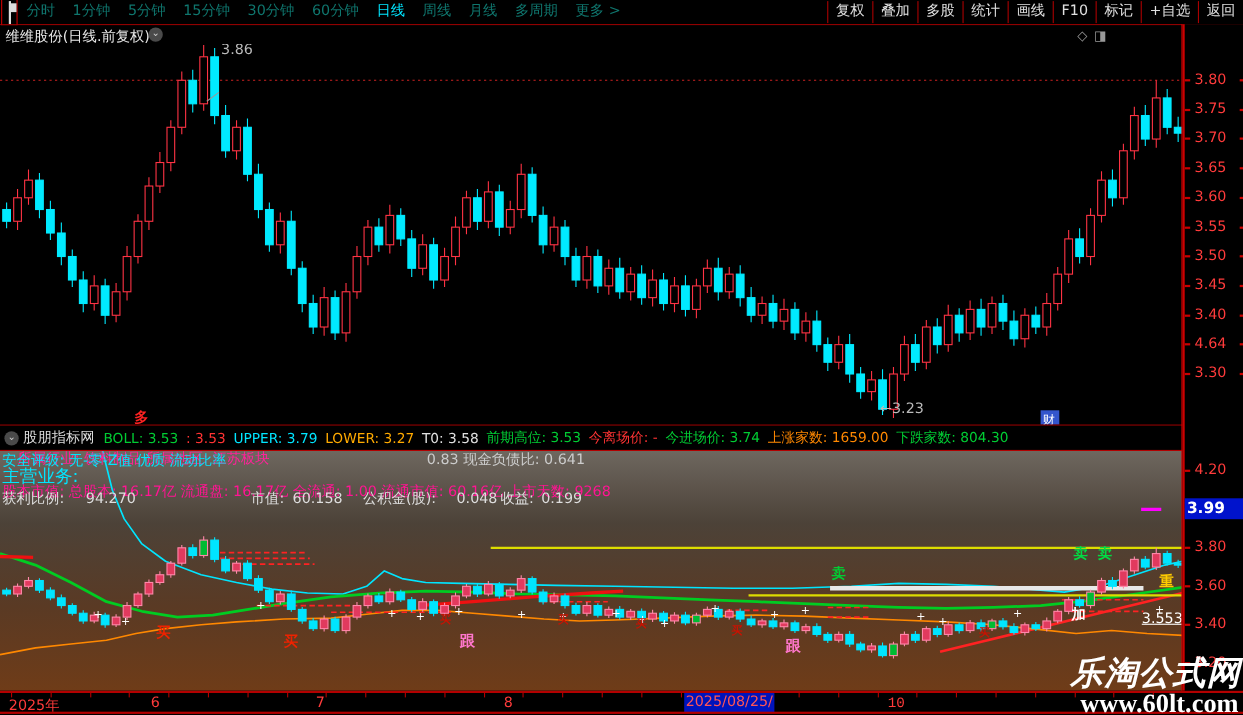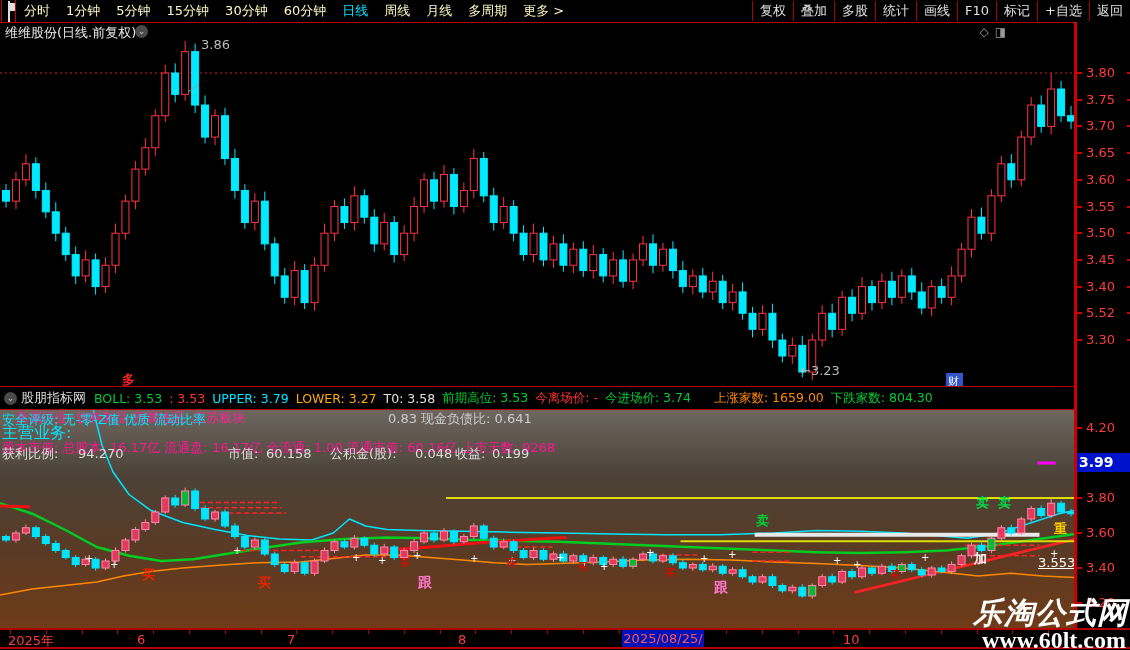--- a/index.html
+++ b/index.html
@@ -2,21 +2,21 @@
 <html><head>
 <meta charset="utf-8">
 <style>
   html,body{margin:0;padding:0;background:#000;}
   body{width:1130px;height:650px;position:relative;overflow:hidden;
        font-family:"DejaVu Sans","Liberation Sans",sans-serif;color:#ddd;}
   .abs{position:absolute;}
   #toolbar{left:0;top:0;width:1130px;height:22px;background:#000;display:flex;align-items:center;}
   #toolbar-left{display:flex;align-items:center;height:22px;}
   #toolbar-right{position:absolute;right:0;top:0;height:22px;display:flex;align-items:center;}
-  .tb-item{padding:0 8px;font-size:13px;color:#fef9c3;line-height:22px;white-space:nowrap;cursor:default;}
+  .tb-item{padding:0 8px;font-size:13px;color:#0f766e;line-height:22px;white-space:nowrap;cursor:default;}
   .tb-item.active{color:#00e5ff;}
   .tb-right-item{padding:0 7px;font-size:13px;color:#e0e0e0;line-height:20px;border-left:1px solid #aa0000;white-space:nowrap;}
   #win-icon{width:15px;height:12px;border:1px solid #ddd;margin:0 4px 0 5px;position:relative;background:#000;}
   #win-icon::after{content:"";position:absolute;left:1px;top:1px;width:5px;height:8px;background:#ddd;}
   #win-icon-box{border:1px solid #cc0000;padding:2px 1px;margin-left:1px;}
   .redline{background:#b30000;}
   #title-row{left:0;top:23px;height:17px;width:1074px;background:#000;}
   #chart-title{position:absolute;left:5px;top:1px;font-size:13px;color:#e8e8e8;white-space:nowrap;}
   .circle-icon{display:inline-block;width:13px;height:13px;border-radius:50%;background:#4a4a4a;color:#ccc;
       font-size:9px;line-height:12px;text-align:center;vertical-align:middle;margin-left:5px;}
@@ -316,21 +316,21 @@
   <span class="circle-icon" style="margin-left:4px;">⌄</span>
   <span id="hdr-site">股朋指标网</span>
 <span class="seg" style="color: rgb(0, 204, 51);">BOLL: 3.53</span>
     <span class="seg" style="color: rgb(255, 51, 51);">: 3.53</span>
     <span class="seg" style="color: rgb(0, 229, 255);">UPPER: 3.79</span>
     <span class="seg" style="color: rgb(255, 170, 0);">LOWER: 3.27</span>
     <span class="seg" style="color: rgb(224, 224, 224);">T0: 3.58</span>
     <span class="seg" style="color: rgb(0, 204, 51);">前期高位: 3.53</span>
     <span class="seg" style="color: rgb(255, 51, 51);">今离场价: -</span>
     <span class="seg" style="color: rgb(0, 204, 51);">今进场价: 3.74</span>
-    <span class="seg" style="color: rgb(255, 136, 0); margin-left: 16px;">上涨家数: 1659.00</span>
+    <span class="seg" style="color: rgb(255, 136, 0);">上涨家数: 1659.00</span>
     <span class="seg" style="color: rgb(0, 204, 51);">下跌家数: 804.30</span>
   </div>
 <div class="abs redline" style="left:0;top:409px;width:1130px;height:1px;"></div>
 
 <div id="sub-pane" class="abs">
     <svg width="1075" height="218">
       <polyline points="88.2,-20.5 102.1,35.5 112.9,61.7 129.0,84.5 150.5,100.2 182.8,112.5 215.0,119.5 247.3,125.6 279.5,129.1 311.8,130.0 333.3,123.0 349.4,109.0 365.5,116.0 387.0,119.5 419.3,120.4 462.3,121.3 505.2,122.1 559.0,123.0 612.8,123.9 666.5,124.8 720.3,124.8 774.0,123.0 817.0,120.4 860.0,121.3 903.0,123.0 935.3,125.6 967.5,128.3 999.8,123.0 1032.0,112.5 1058.9,103.7 1075.0,100.2" fill="none" stroke="#00e5ff" stroke-width="1.5" stroke-linejoin="round"></polyline>
       <polyline points="0.0,93.2 32.3,103.7 64.5,119.5 96.8,137.0 129.0,145.7 161.3,151.0 193.5,149.2 225.8,144.0 258.0,138.8 301.0,132.6 344.0,129.1 387.0,127.4 430.0,128.3 473.0,130.0 516.0,130.9 559.0,131.8 602.0,133.5 645.0,135.3 688.0,137.0 731.0,138.8 774.0,140.5 817.0,142.2 860.0,143.1 903.0,142.2 946.0,140.5 989.0,136.1 1032.0,130.0 1075.0,123.9" fill="none" stroke="#00cc22" stroke-width="2.5" stroke-linejoin="round"></polyline>
       <polyline points="380.5,140.5 430.0,137.0 483.8,132.6 537.5,129.1 566.5,127.4" fill="none" stroke="#ee1111" stroke-width="3" stroke-linejoin="round"></polyline>
       <polyline points="0.0,95.9 30.1,96.7" fill="none" stroke="#ee1111" stroke-width="3" stroke-linejoin="round"></polyline>
@@ -637,21 +637,21 @@
     <div class="scale-tick" style="right: 0px; top: 183.5px; position: absolute;"></div>
     <div class="scale-label" style="top: 203.2px; position: absolute;">3.50</div>
     <div class="scale-tick" style="left: 0px; top: 210.2px; position: absolute;"></div>
     <div class="scale-tick" style="right: 0px; top: 210.2px; position: absolute;"></div>
     <div class="scale-label" style="top: 229.9px; position: absolute;">3.45</div>
     <div class="scale-tick" style="left: 0px; top: 236.9px; position: absolute;"></div>
     <div class="scale-tick" style="right: 0px; top: 236.9px; position: absolute;"></div>
     <div class="scale-label" style="top: 256.6px; position: absolute;">3.40</div>
     <div class="scale-tick" style="left: 0px; top: 263.6px; position: absolute;"></div>
     <div class="scale-tick" style="right: 0px; top: 263.6px; position: absolute;"></div>
-    <div class="scale-label" style="top: 283.3px; position: absolute;">5.52</div>
+    <div class="scale-label" style="top: 283.3px; position: absolute;">4.64</div>
     <div class="scale-tick" style="left: 0px; top: 290.3px; position: absolute;"></div>
     <div class="scale-tick" style="right: 0px; top: 290.3px; position: absolute;"></div>
     <div class="scale-label" style="top: 310px; position: absolute;">3.30</div>
     <div class="scale-tick" style="left: 0px; top: 317px; position: absolute;"></div>
     <div class="scale-tick" style="right: 0px; top: 317px; position: absolute;"></div>
     <div class="scale-label" style="top: 398px; position: absolute;">4.20</div>
     <div class="scale-tick" style="left: 0px; top: 405px; position: absolute;"></div>
     <div class="scale-label" style="top: 433px; position: absolute;">4.00</div>
     <div class="scale-tick" style="left: 0px; top: 440px; position: absolute;"></div>
     <div class="scale-label" style="top: 468px; position: absolute;">3.80</div>
@@ -693,21 +693,21 @@
     <div class="ax-tick" style="left: 833.4px; position: absolute;"></div>
     <div class="ax-tick" style="left: 869.2px; position: absolute;"></div>
     <div class="ax-tick" style="left: 905px; position: absolute;"></div>
     <div class="ax-tick" style="left: 940.8px; position: absolute;"></div>
     <div class="ax-tick" style="left: 976.6px; position: absolute;"></div>
     <div class="ax-tick" style="left: 1012.4px; position: absolute;"></div>
     <div class="ax-tick" style="left: 1048.2px; position: absolute;"></div>
     <div class="ax-label" style="left: 137px; position: absolute;">6</div>
     <div class="ax-label" style="left: 287px; position: absolute;">7</div>
     <div class="ax-label" style="left: 458px; position: absolute;">8</div>
-    <div class="ax-label" style="left: 843px; position: absolute;">10</div>
+    <div class="ax-label" style="left: 807px; position: absolute; font-family: Liberation Mono, monospace;">10</div>
     <div id="ax-highlight" style="left: 622px; width: 82px; position: absolute;">2025/08/25/一</div>
   </div>
 <div class="abs redline" style="left:0;top:647px;width:1130px;height:2px;"></div>
 
 <div id="wm1">乐淘公式网</div>
 <div id="wm2">www.60lt.com</div>
 
 <div style="left: 1074px; top: 22px; width: 1px; height: 606px; background: rgb(204, 0, 0); position: absolute;"></div>
 
 </body></html>

